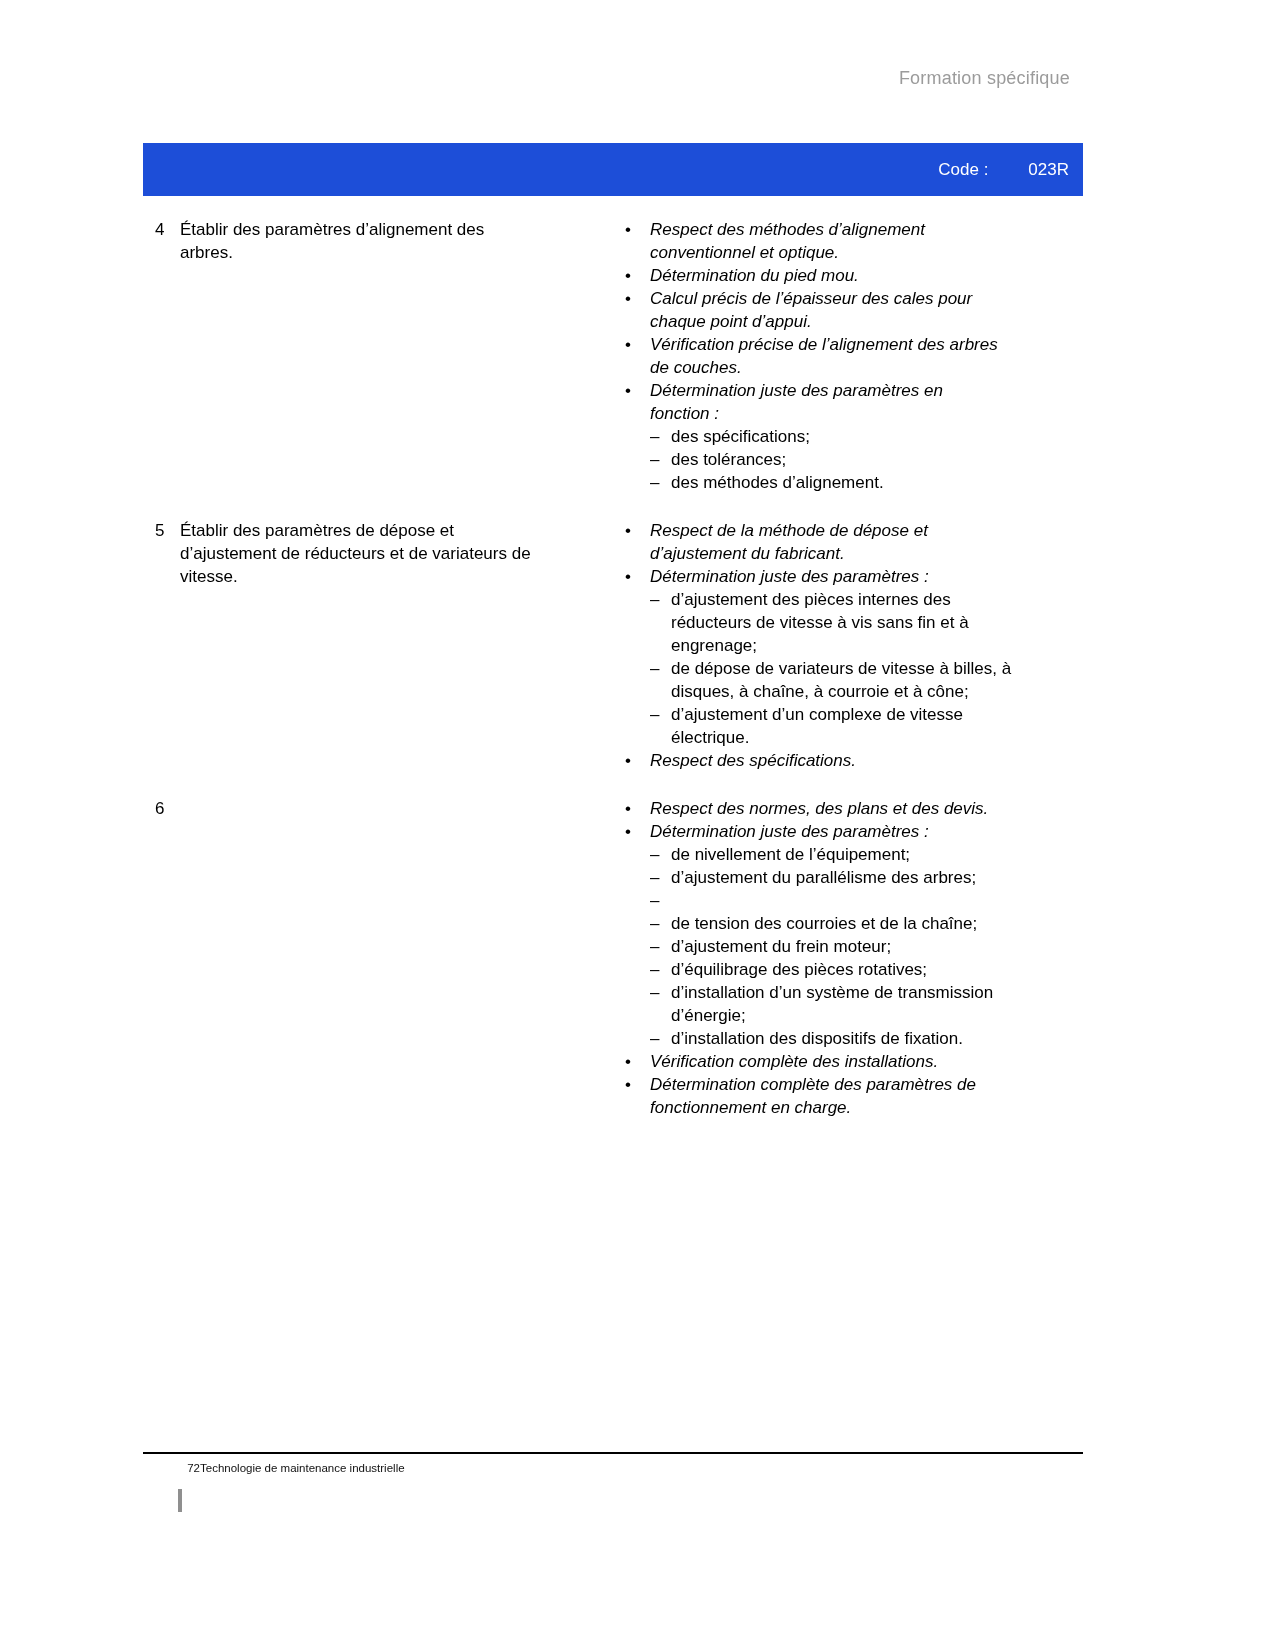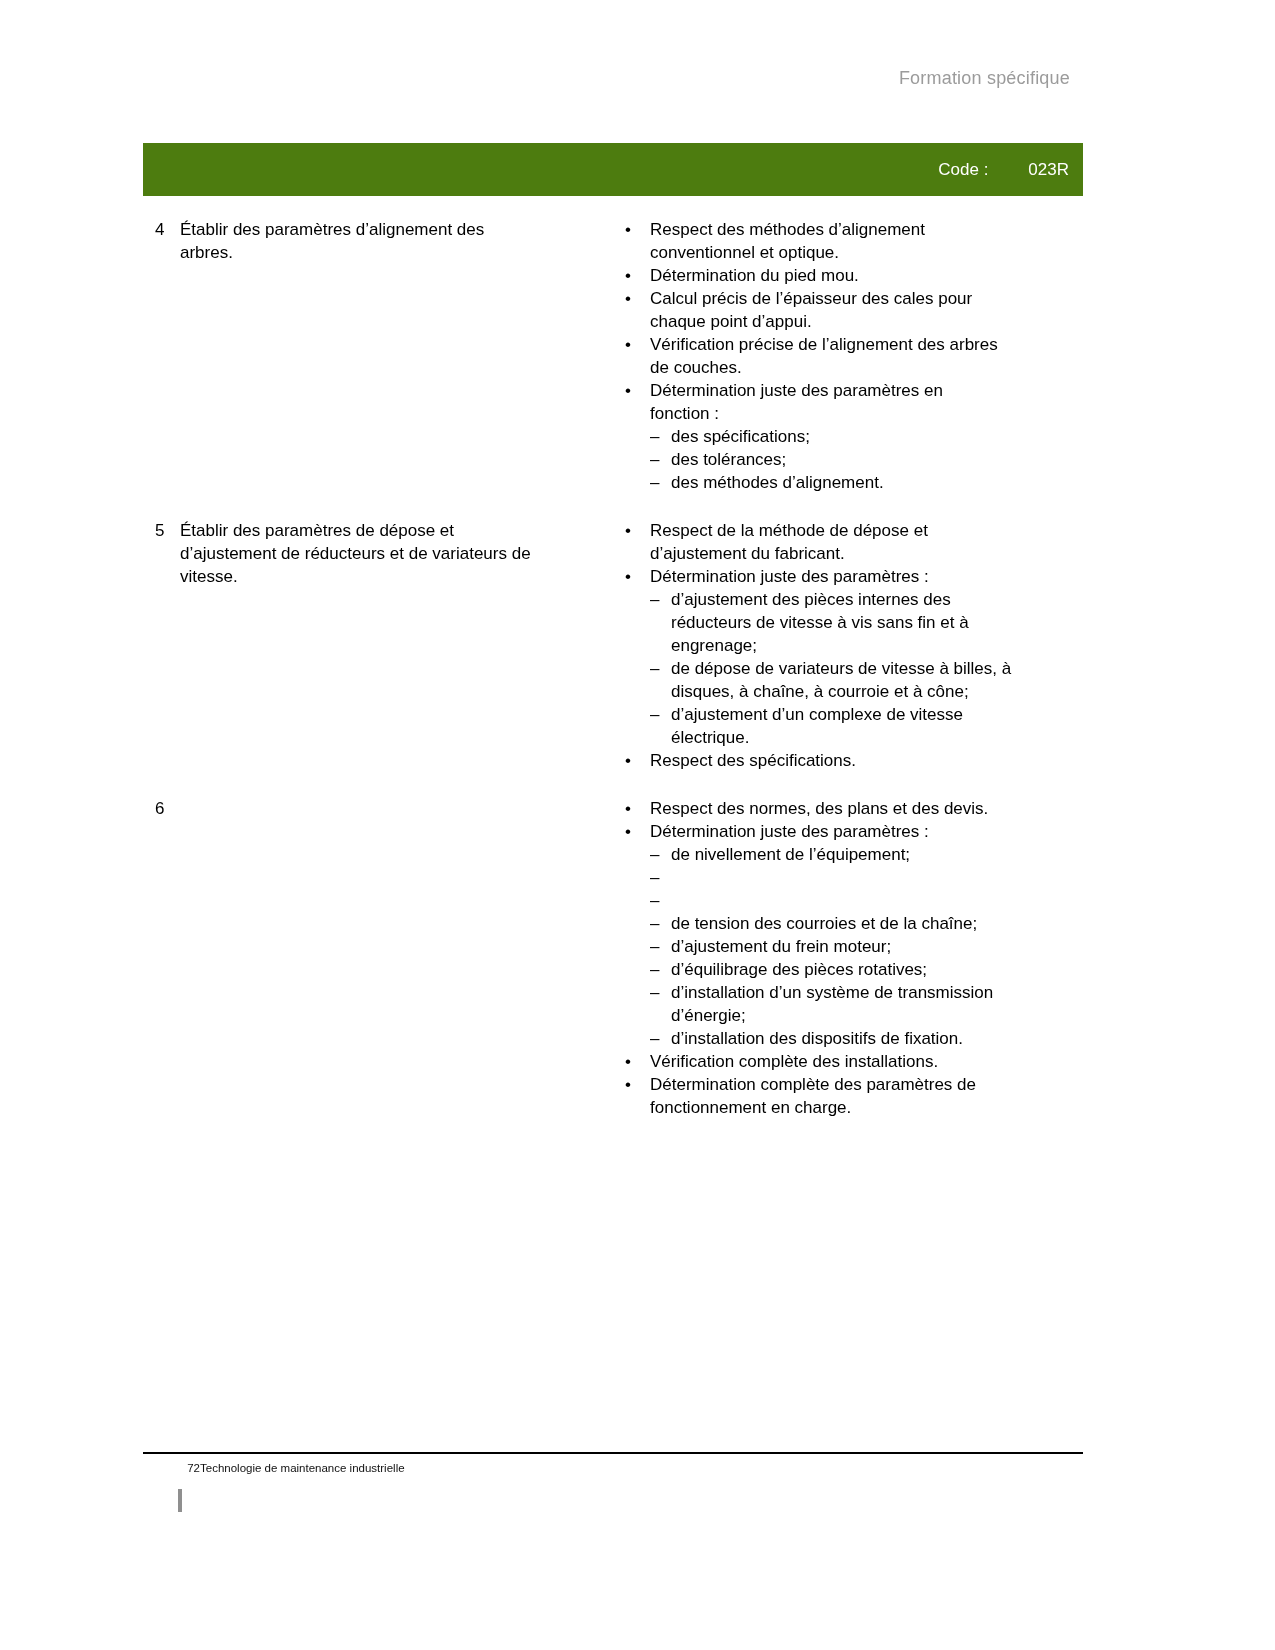--- a/index.html
+++ b/index.html
@@ -14,38 +14,38 @@
   .page { position: absolute; inset: 0; border-radius: 23px; }
 
   .header-label {
     position: absolute; top: 68px; left: 143px; width: 940px;
     text-align: right; padding-right: 13px;
     font-size: 18px; color: #9b9b9b; letter-spacing: 0.2px;
   }
 
   .code-bar {
     position: absolute; top: 143px; left: 143px; width: 940px; height: 53px;
-    background: #4d7c0f; color: #fff;
+    background: #1d4ed8; color: #fff;
     display: flex; align-items: center; justify-content: flex-end;
     padding-right: 14px; font-size: 17px;
   }
   .code-value { margin-left: 40px; }
 
   .content {
     position: absolute; top: 218px; left: 143px; width: 940px;
     font-size: 17px; line-height: 23px;
   }
   .row { display: flex; margin-bottom: 25px; }
   .col-left { width: 452px; flex-shrink: 0; margin-right: 30px; display: flex; align-items: flex-start; }
   .num { width: 37px; padding-left: 12px; flex-shrink: 0; }
   .obj-text { flex: 1; white-space: pre-line; }
   .col-right { flex: 1; }
   .bullet-item { display: flex; }
   .bullet { width: 25px; flex-shrink: 0; }
-  .bullet-text { flex: 1; white-space: pre-line; }
+  .bullet-text { flex: 1; white-space: pre-line; font-style: italic; }
   .sub-item { display: flex; padding-left: 25px; }
   .dash { width: 21px; flex-shrink: 0; }
   .sub-text { flex: 1; white-space: pre-line; }
 
   .footer-rule {
     position: absolute; top: 1452px; left: 143px; width: 940px; height: 2px;
     background: #000;
   }
   .footer {
     position: absolute; top: 1462px; left: 143px; width: 940px;
@@ -167,20 +167,21 @@
           <div class="bullet-item">
             <span class="bullet">•</span>
             <span class="bullet-text">Détermination juste des paramètres :</span>
           </div>
           <div class="sub-item">
             <span class="dash">–</span>
             <span class="sub-text">de nivellement de l’équipement;</span>
           </div>
           <div class="sub-item">
             <span class="dash">–</span>
+            <span class="sub-text">d’ajustement du parallélisme des arbres;</span>
           </div>
           <div class="sub-item">
             <span class="dash">–</span>
           </div>
           <div class="sub-item">
             <span class="dash">–</span>
             <span class="sub-text">de tension des courroies et de la chaîne;</span>
           </div>
           <div class="sub-item">
             <span class="dash">–</span>

